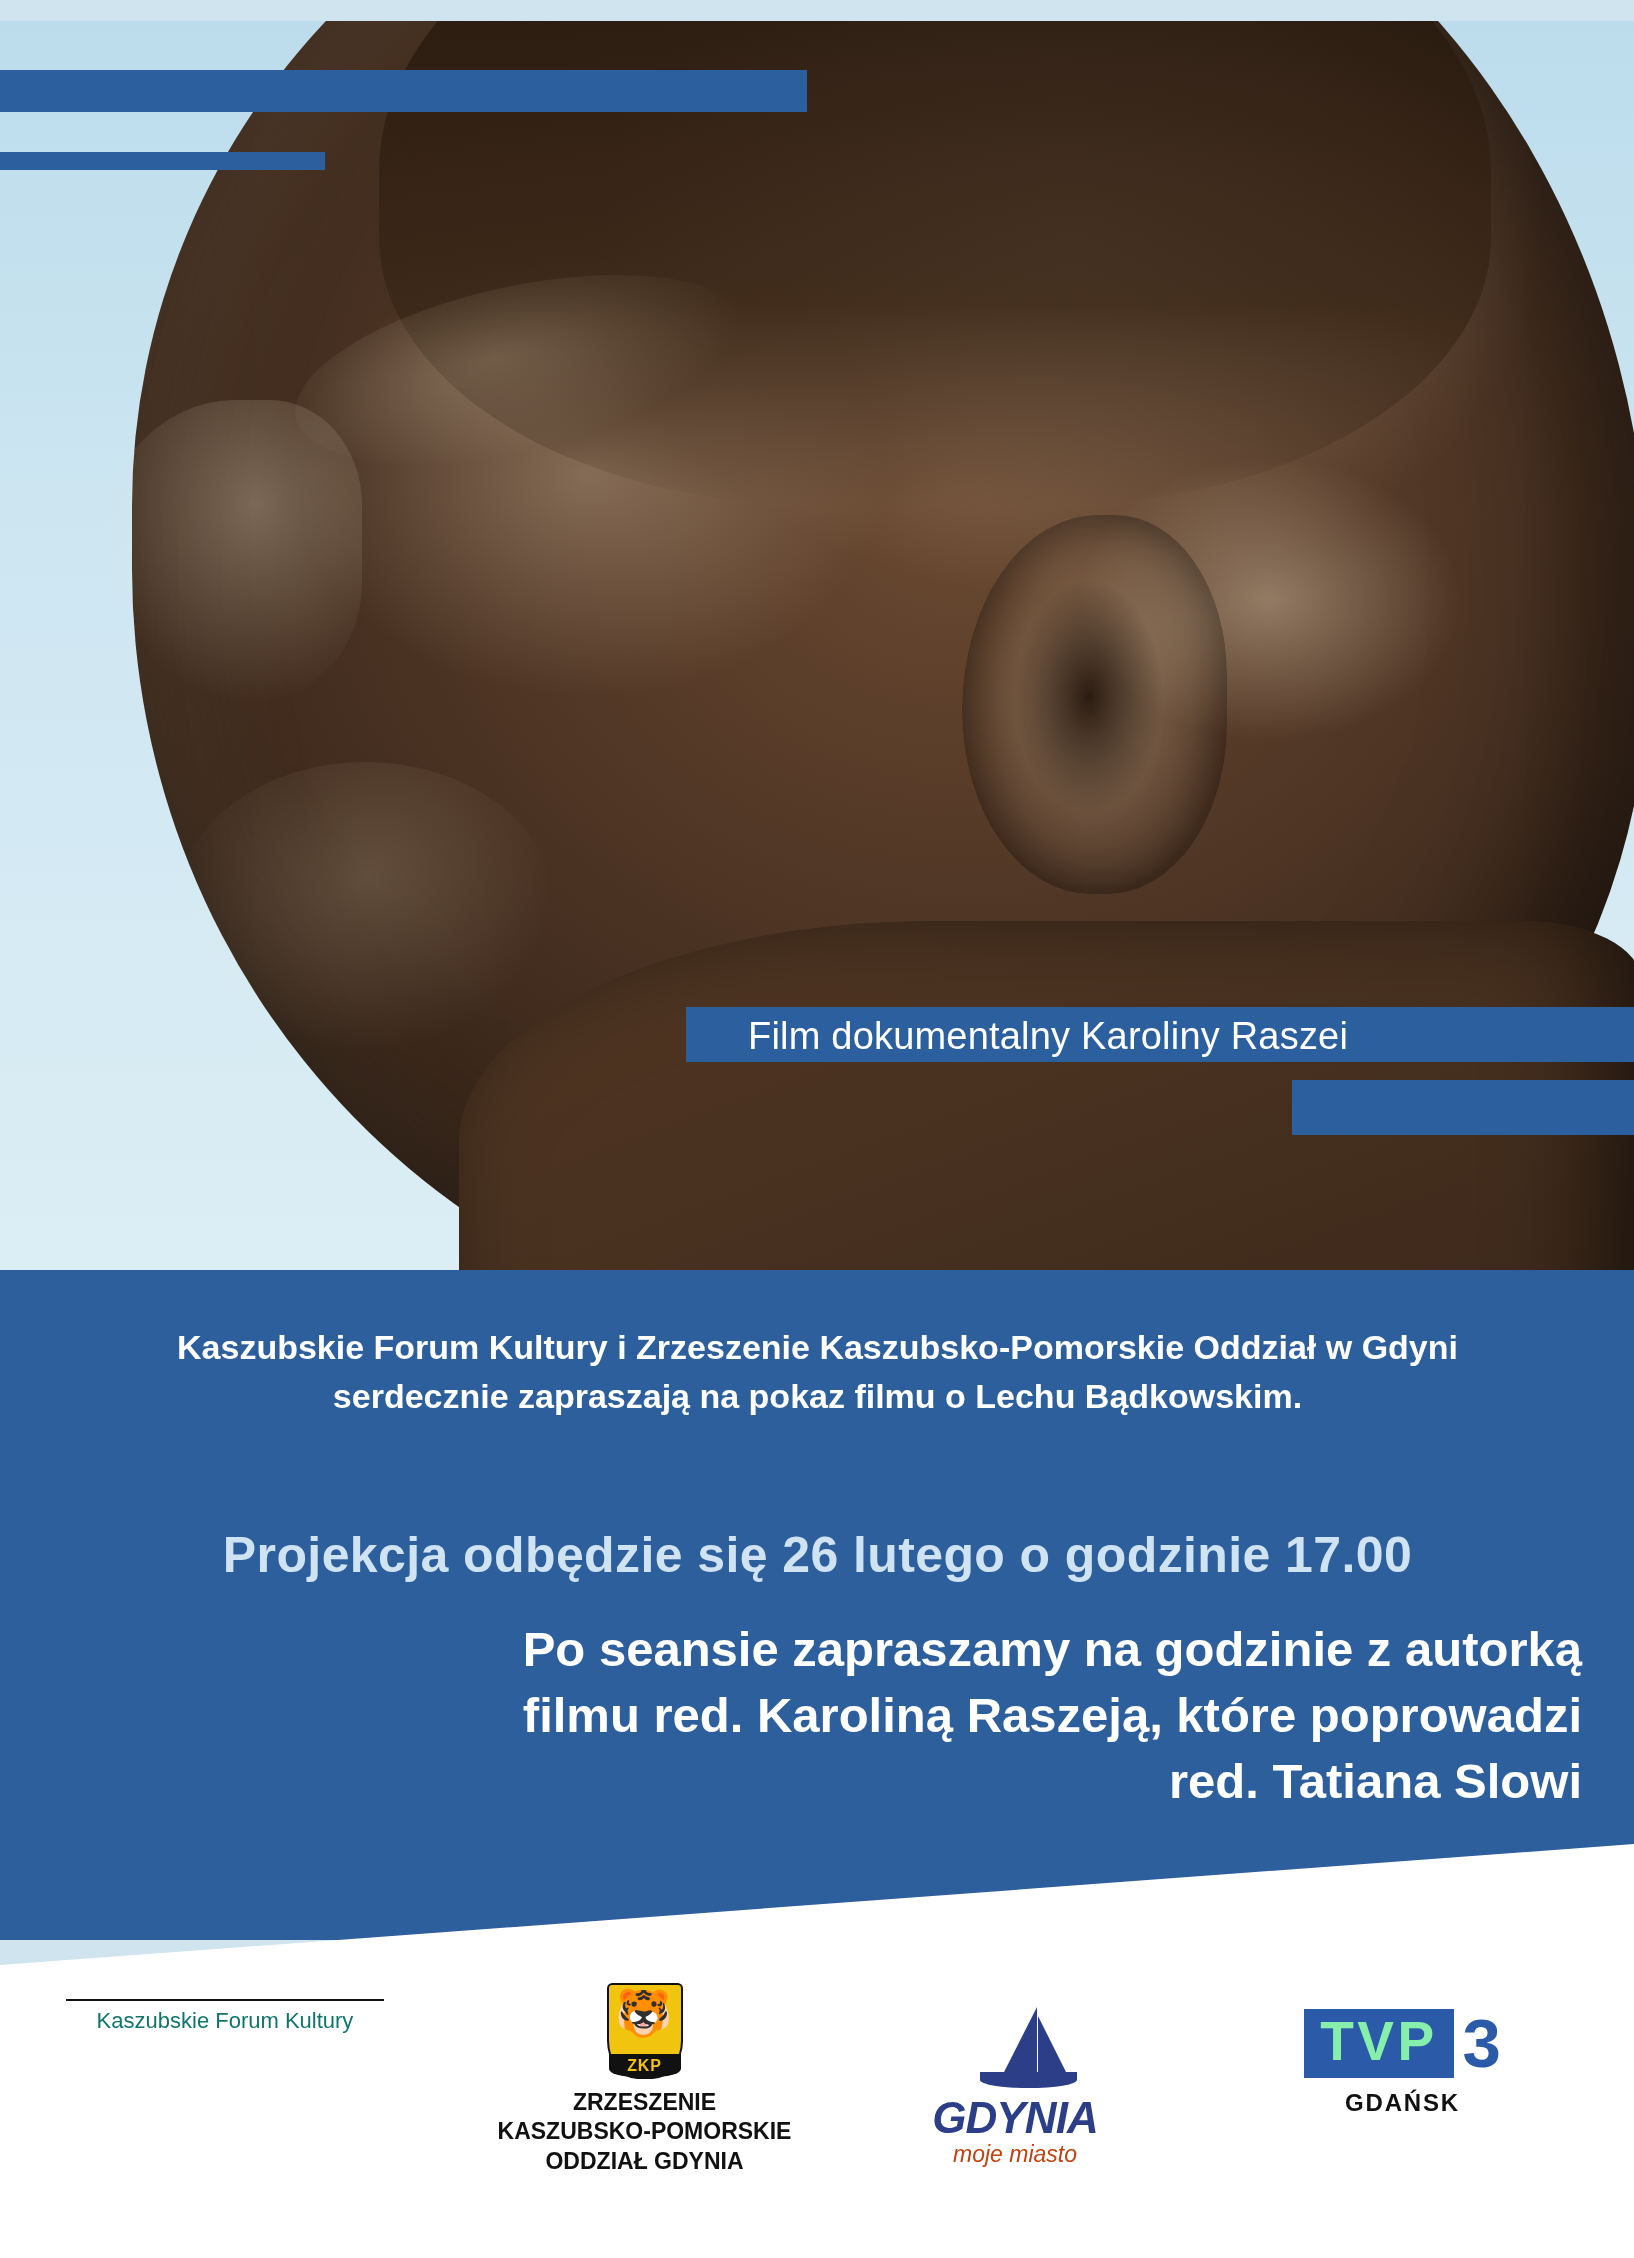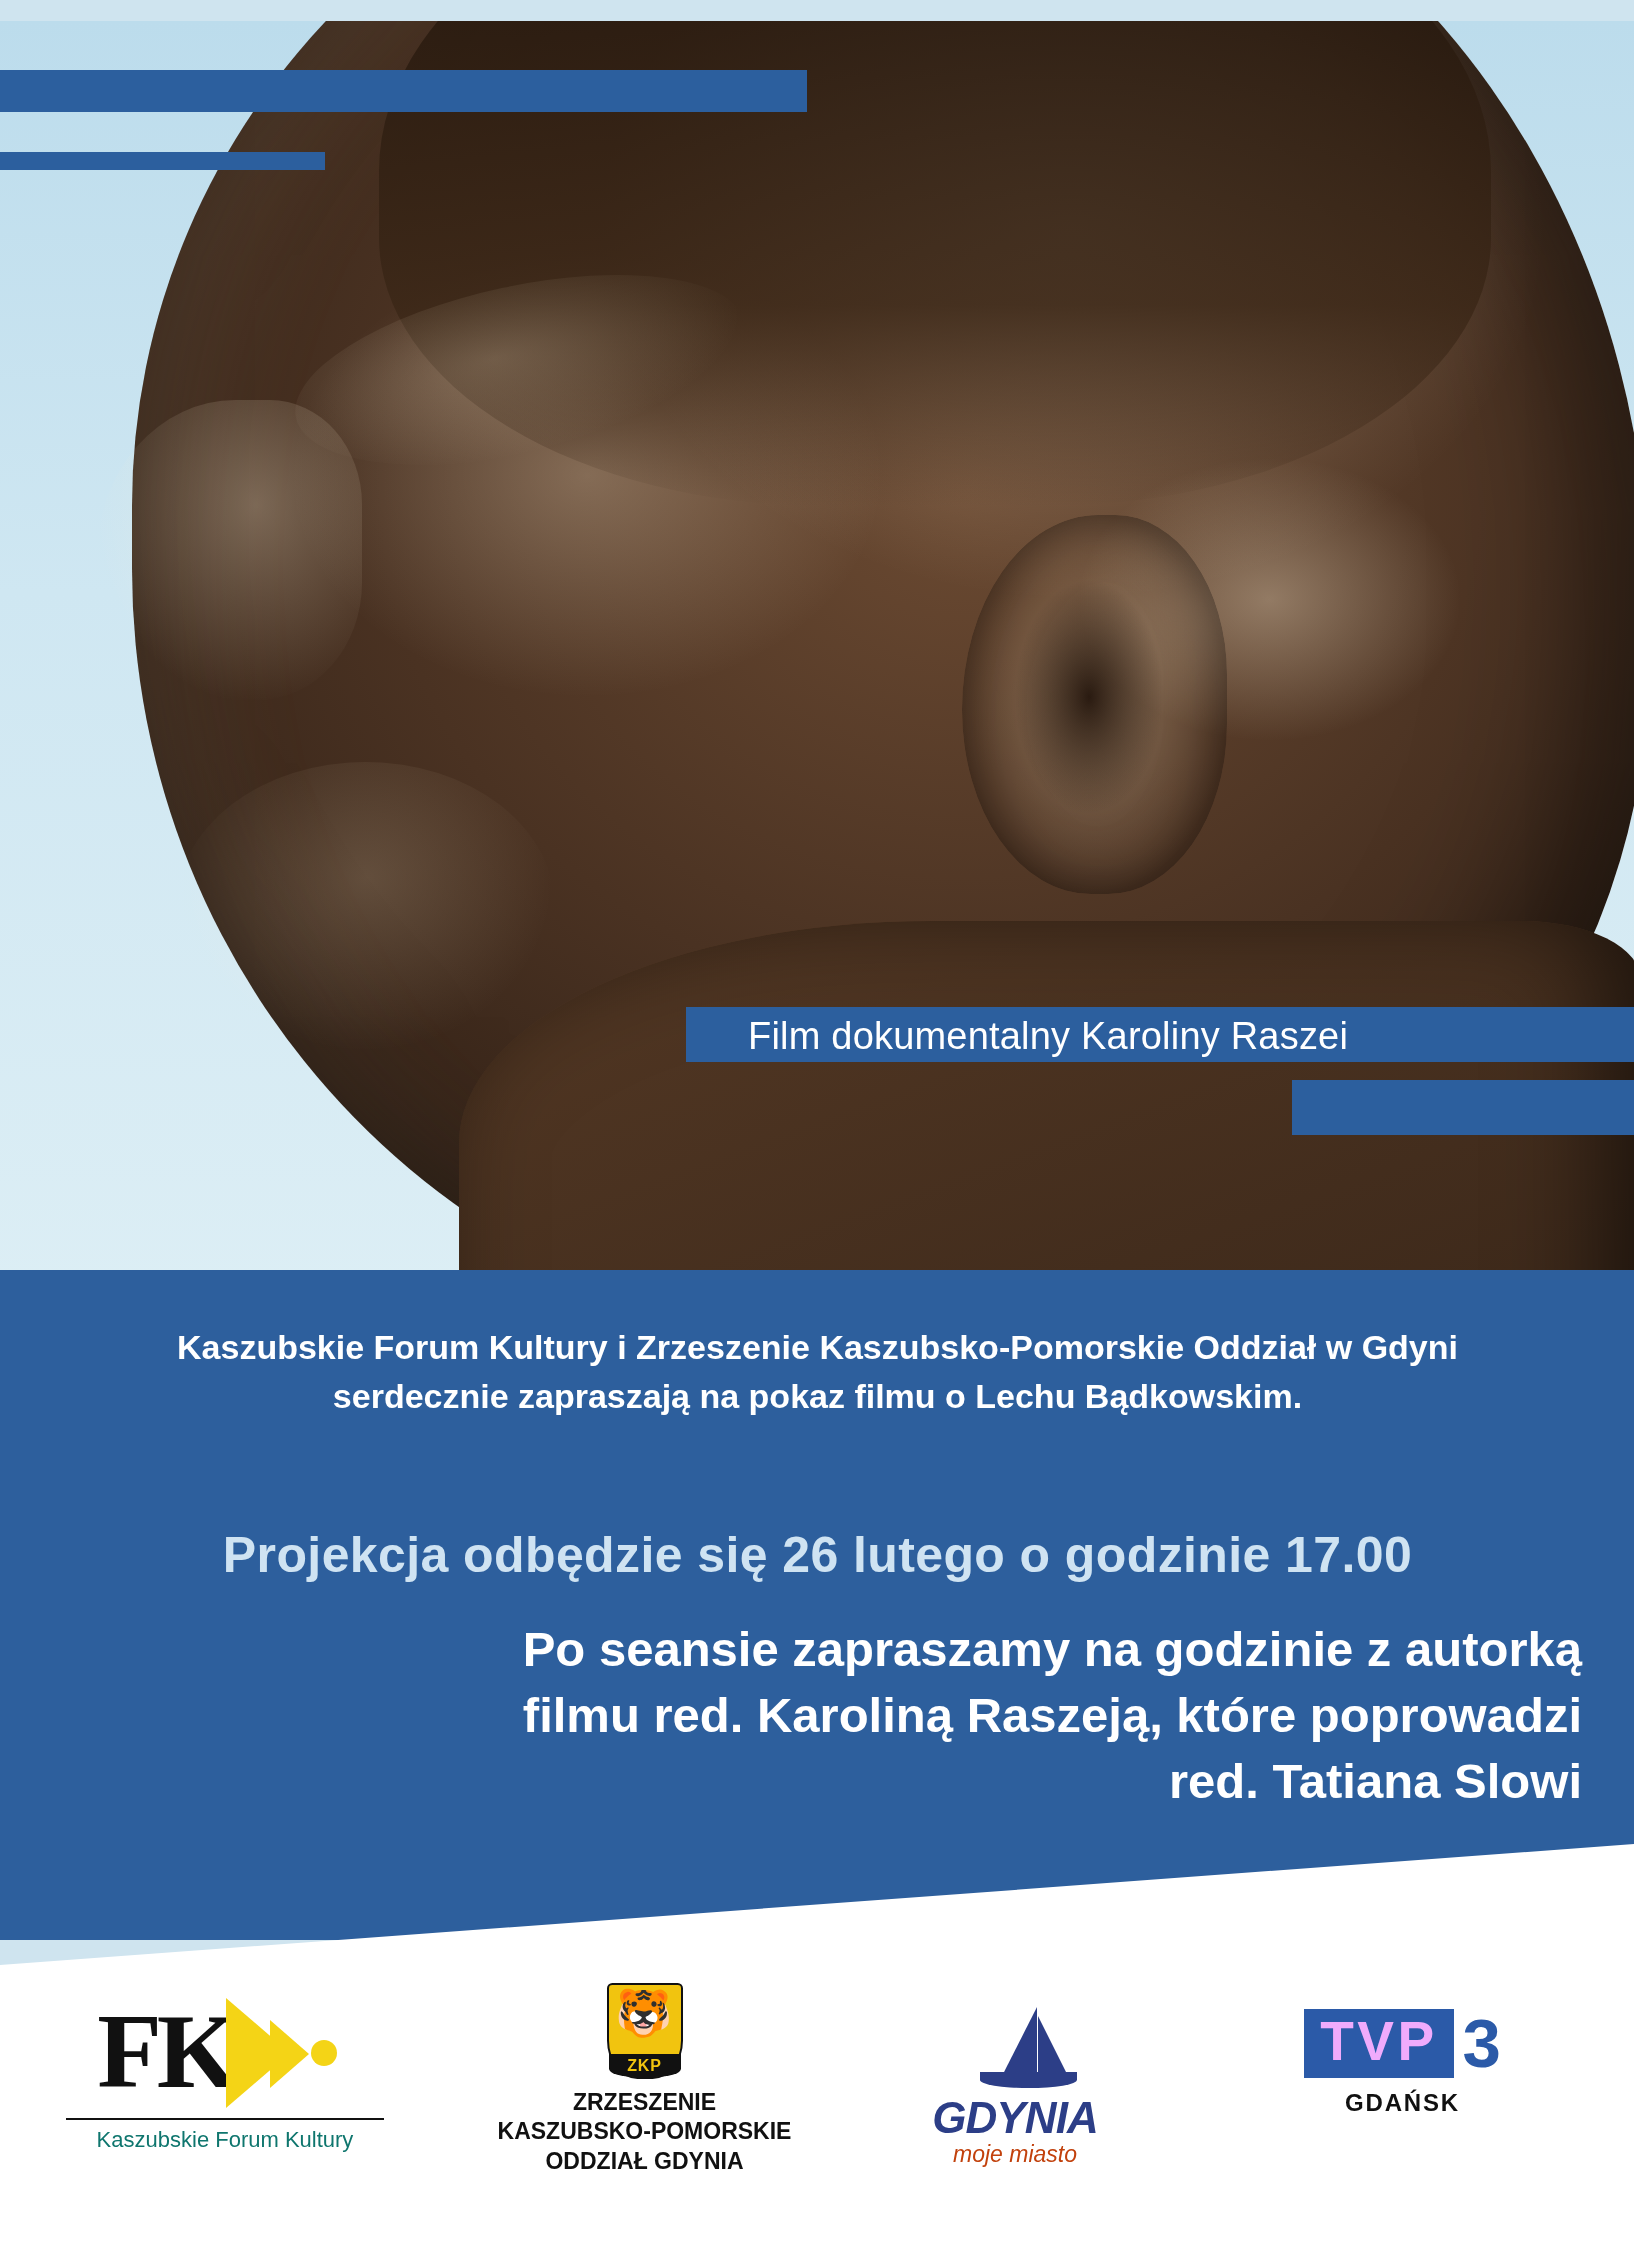--- a/index.html
+++ b/index.html
@@ -374,21 +374,21 @@
   
   .logo-tvp { left: 1217px; top: 42px; width: 371px; }
   .tvp-row {
     display: flex;
     align-items: center;
     justify-content: center;
     gap: 8.8px;
   }
   .tvp-box {
     background: #2b5aa8;
-    color: #f0abfc;
+    color: #86efac;
     font-size: 55px;
     font-weight: bold;
     padding: 5.3px 16px 8.8px 16px;
     letter-spacing: 3.5px;
     line-height: 1;
   }
   .tvp-three {
     font-size: 69px;
     font-weight: bold;
     color: #2b5aa8;
@@ -439,26 +439,20 @@
       <div>filmu red. Karoliną Raszeją, które poprowadzi</div>
       <div>red. Tatiana Slowi</div>
     </div>
   </div>
 
   <div class="wedge"></div>
 
   <div class="footer">
 
     <div class="logo logo-kfk">
-      <div class="kfk-mark">
-        <div class="kfk-f">FK</div>
-        <div class="kfk-yellow"></div>
-        <div class="kfk-yellow2"></div>
-        <div class="kfk-dot"></div>
-      </div>
       <div class="kfk-rule"></div>
       <div class="kfk-label">Kaszubskie Forum Kultury</div>
     </div>
 
     <div class="logo logo-zkp">
       <div class="zkp-shield">
         <div class="zkp-griffin">🐯</div>
         <div class="zkp-bar">ZKP</div>
       </div>
       <div class="zkp-text">

